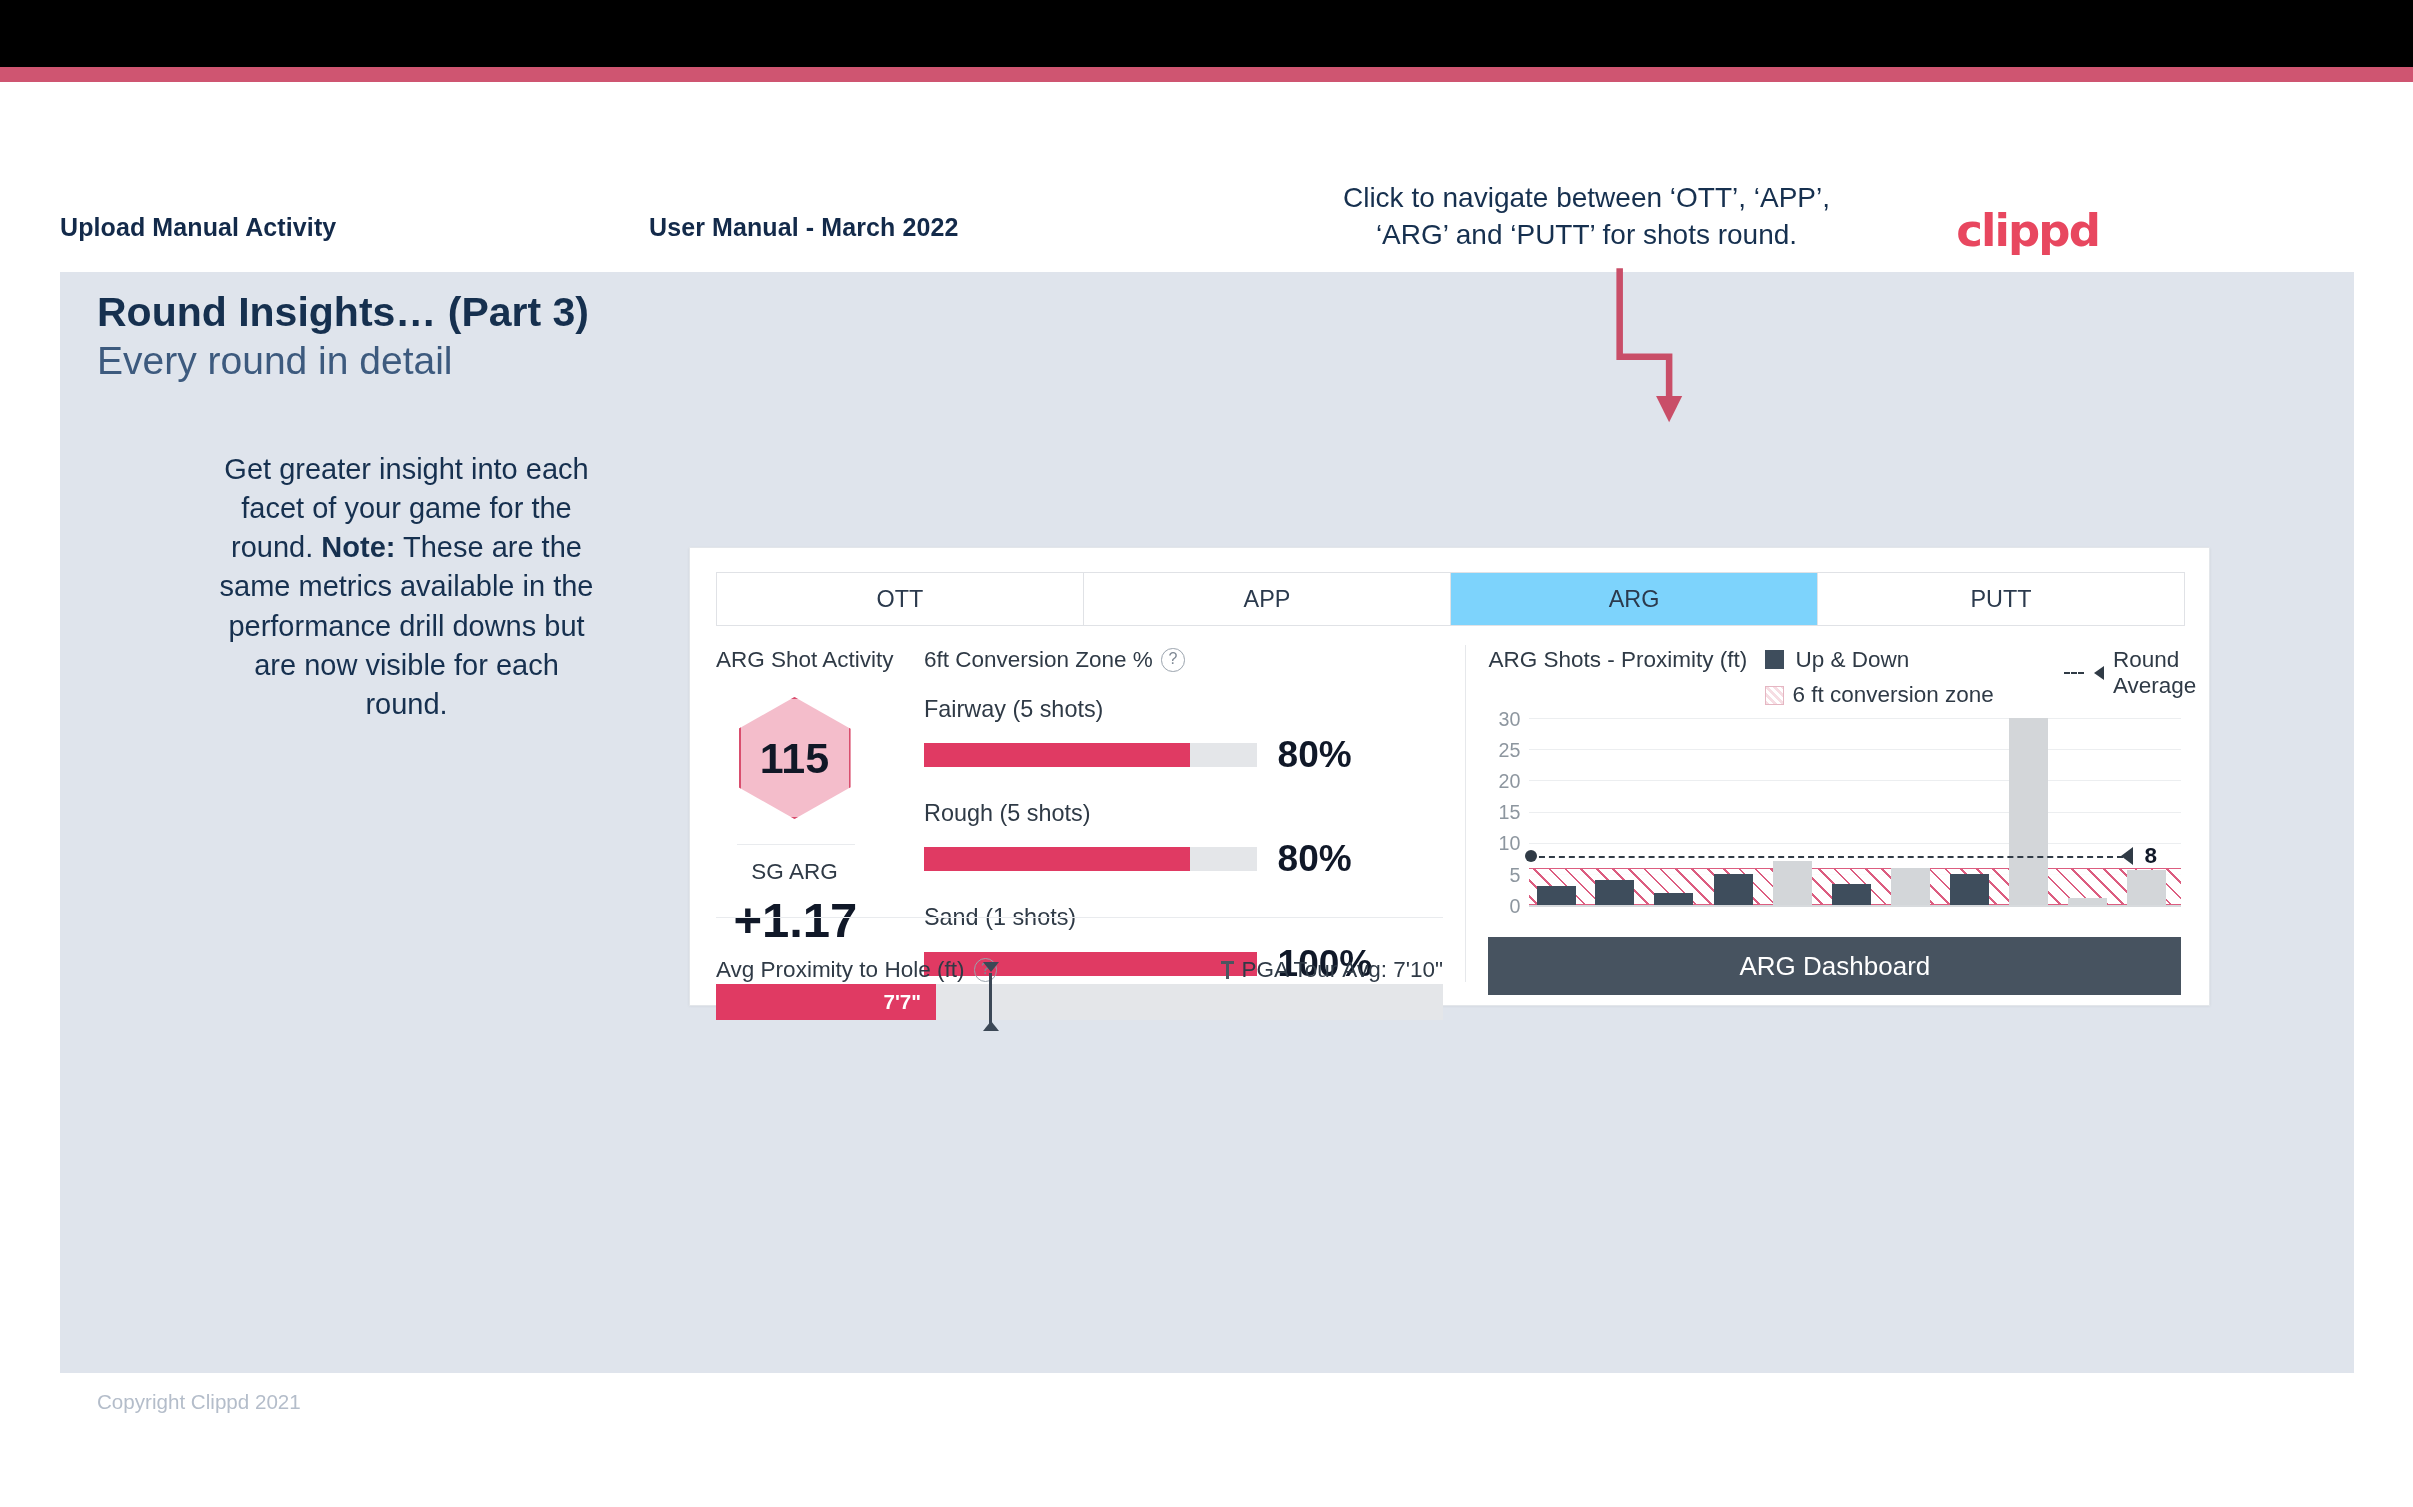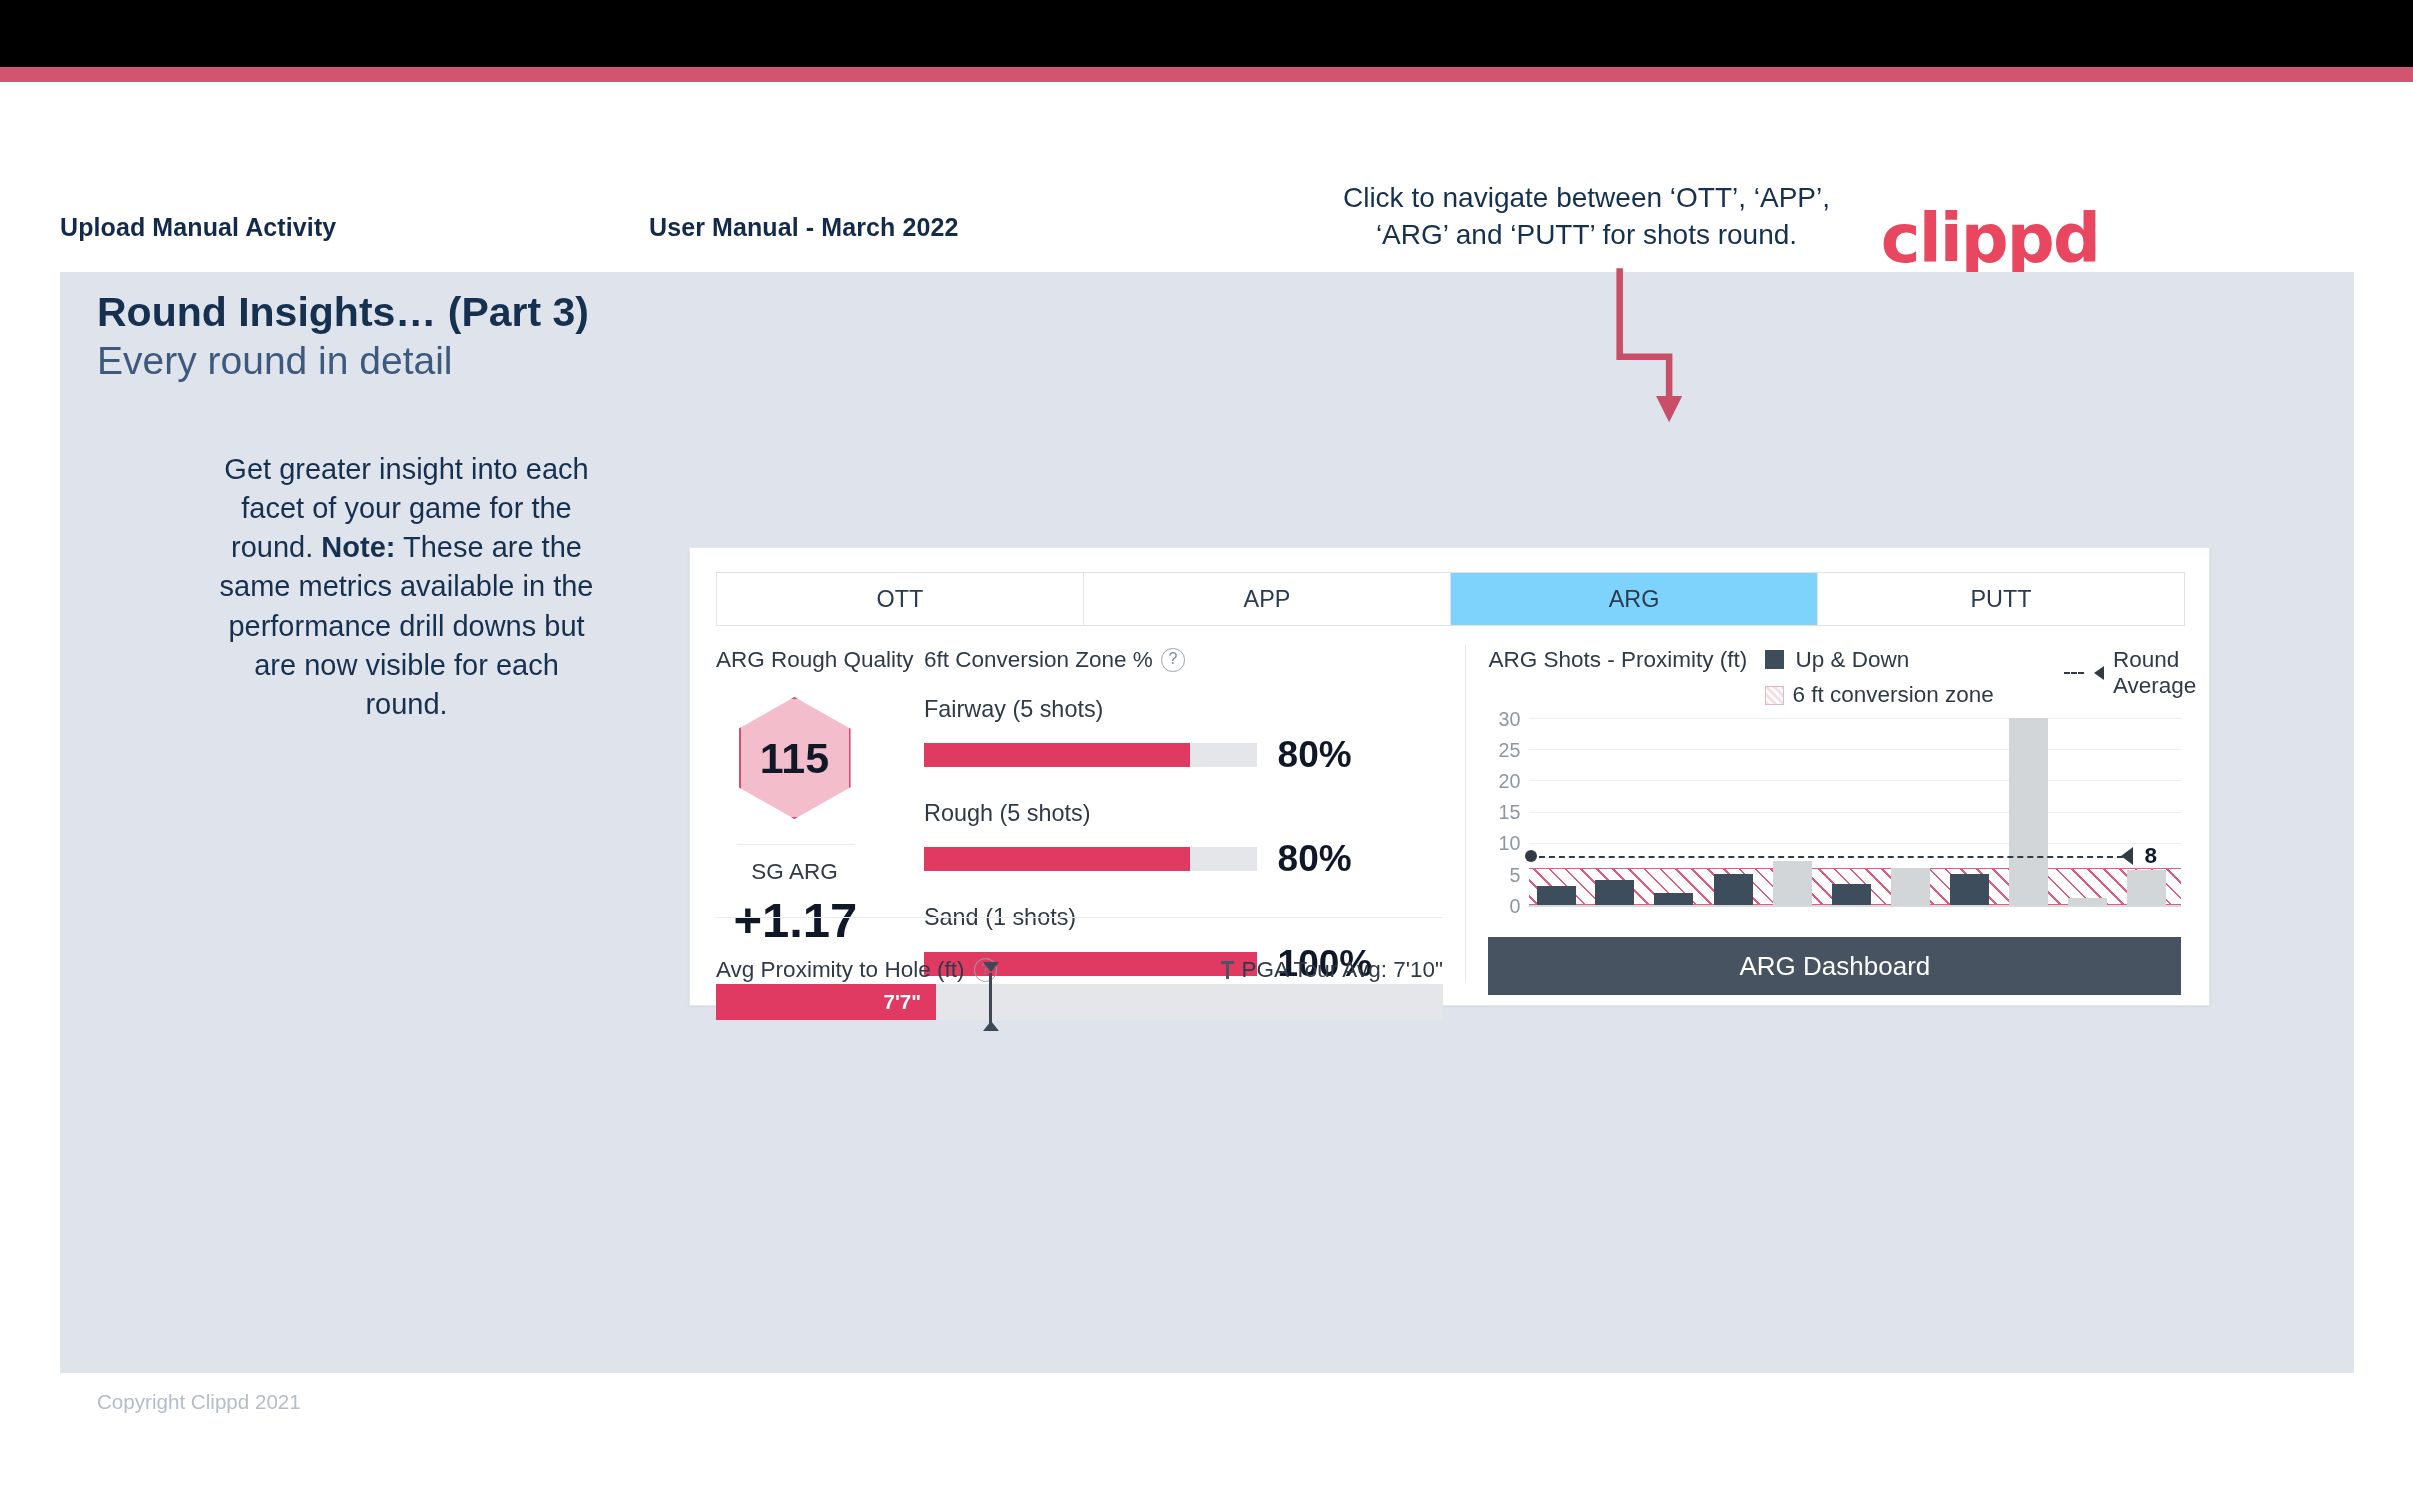--- a/index.html
+++ b/index.html
@@ -7,21 +7,21 @@
   body { font-family: "Liberation Sans", sans-serif; overflow: hidden; position: relative; }
 
   
   .topbar-black { position:absolute; left:0; top:0; width:2413px; height:67px; background:#000000; }
   .topbar-red   { position:absolute; left:0; top:67px; width:2413px; height:15px; background:#cf5571; }
 
   
   .header { position:absolute; left:0; top:82px; width:2181px; height:161px; background:#ffffff; }
   .hdr-left  { position:absolute; left:60px; top:131px; font-size:25px; font-weight:700; color:#132a4a; letter-spacing:0.1px; }
   .hdr-mid   { position:absolute; left:649px; top:131px; font-size:25px; font-weight:700; color:#132a4a; letter-spacing:0.1px; }
-  .logo      { position:absolute; right:82px; top:131px; font-size:67px; font-weight:800; color:#e8475f;
+  .logo      { position:absolute; right:82px; top:131px; font-size:45px; font-weight:800; color:#e8475f;
                letter-spacing:-1.9px; line-height:0.8; font-family:"DejaVu Sans", sans-serif; }
   .hdr-rule  { position:absolute; left:60px; top:240px; width:2294px; height:2.8px;
                background:linear-gradient(to right,#d4576f 0%, #d4576f 55%, #b0bcd0 55%, #b0bcd0 100%); }
 
   
   .slide { position:absolute; left:60px; top:272px; width:2294px; height:1101px; background:#dfe4ec; }
 
   .title    { position:absolute; left:37px; top:17px; font-size:41px; font-weight:700; color:#16304f; }
   .subtitle { position:absolute; left:37px; top:67px; font-size:39px; font-weight:400; color:#3d5a7e; }
 
@@ -168,21 +168,21 @@
       <div class="tab">OTT</div>
       <div class="tab">APP</div>
       <div class="tab active">ARG</div>
       <div class="tab">PUTT</div>
     </div>
 
     <div class="panes">
 
       <div class="pane-left">
 
-        <div class="lbl argsq-label">ARG Rough Quality</div>
+        <div class="lbl argsq-label">ARG Shot Activity</div>
 
         <div class="conv-label">
           <span class="lbl">6ft Conversion Zone %</span>
           <span class="qmark">?</span>
         </div>
 
         <div class="hexwrap">
           <div class="hex">115</div>
         </div>
         <div class="sgdivider"></div>

